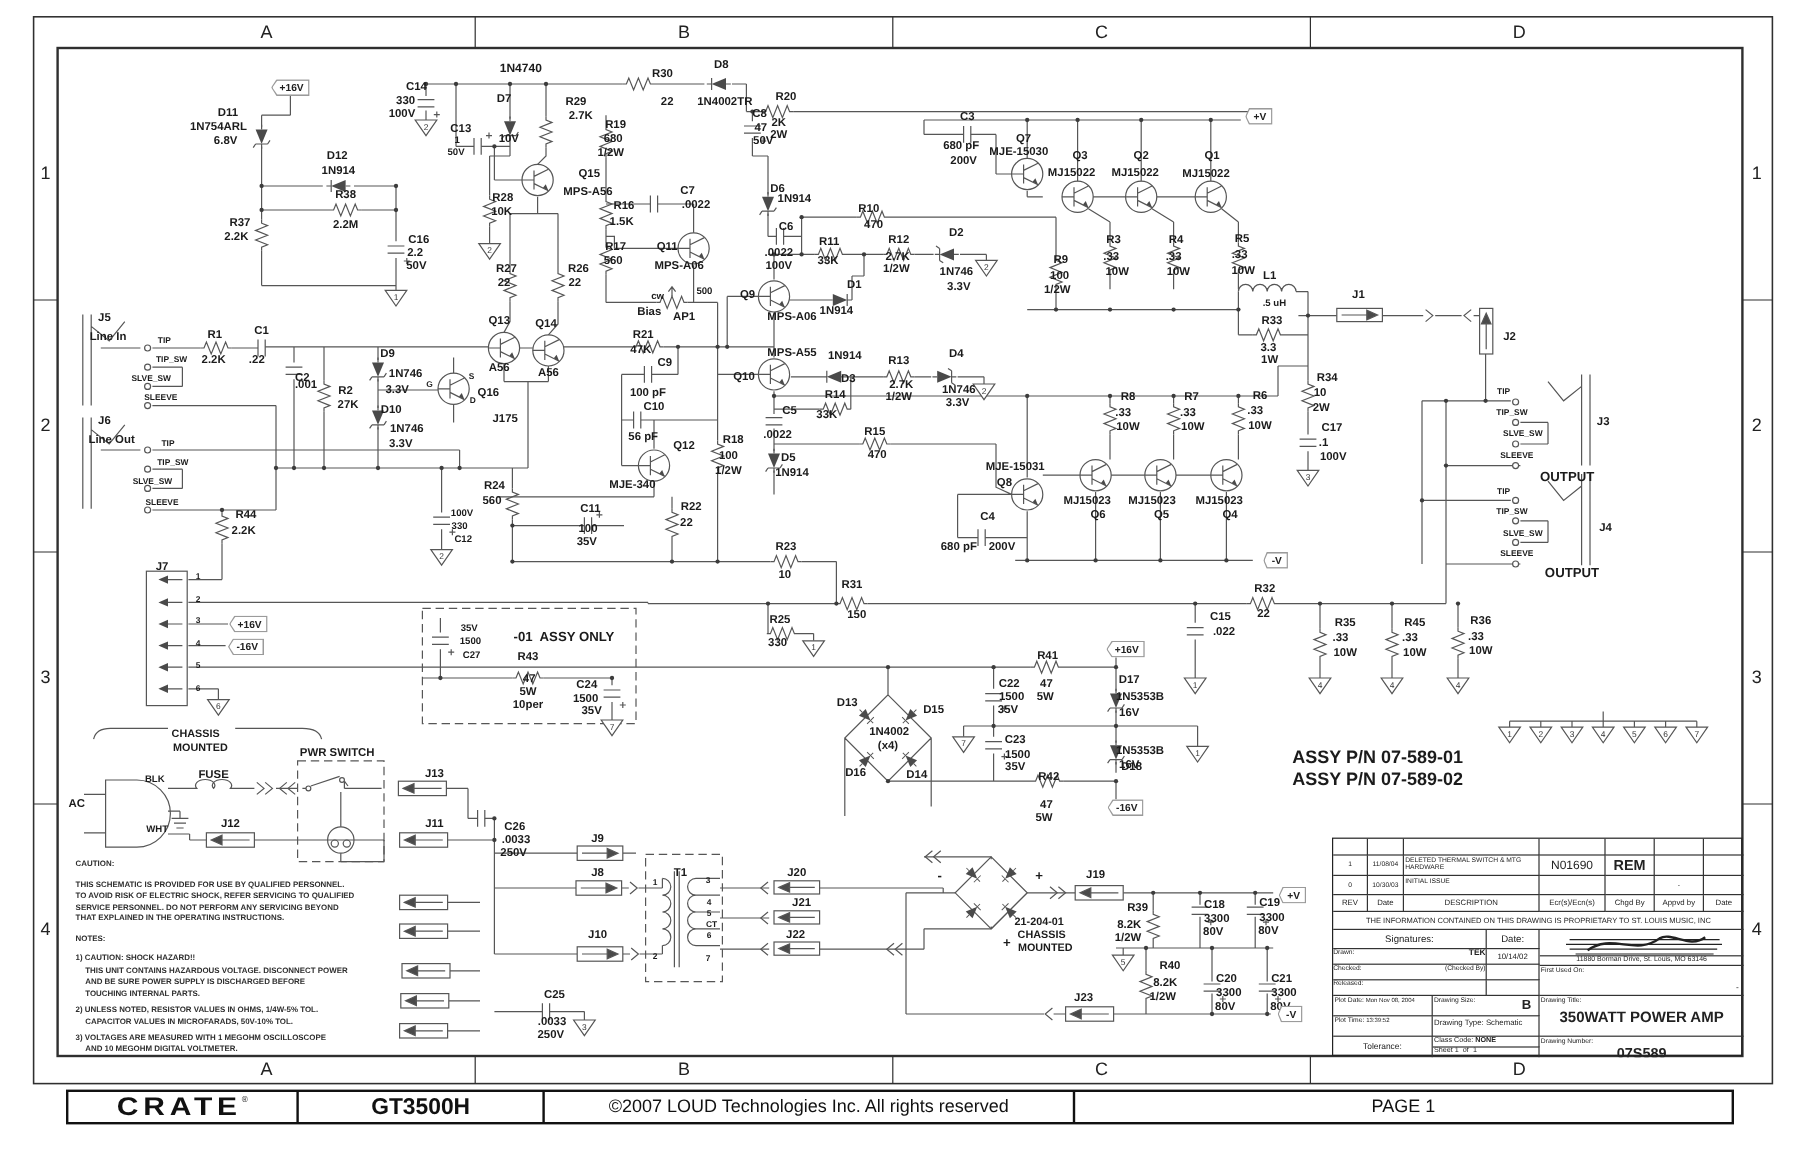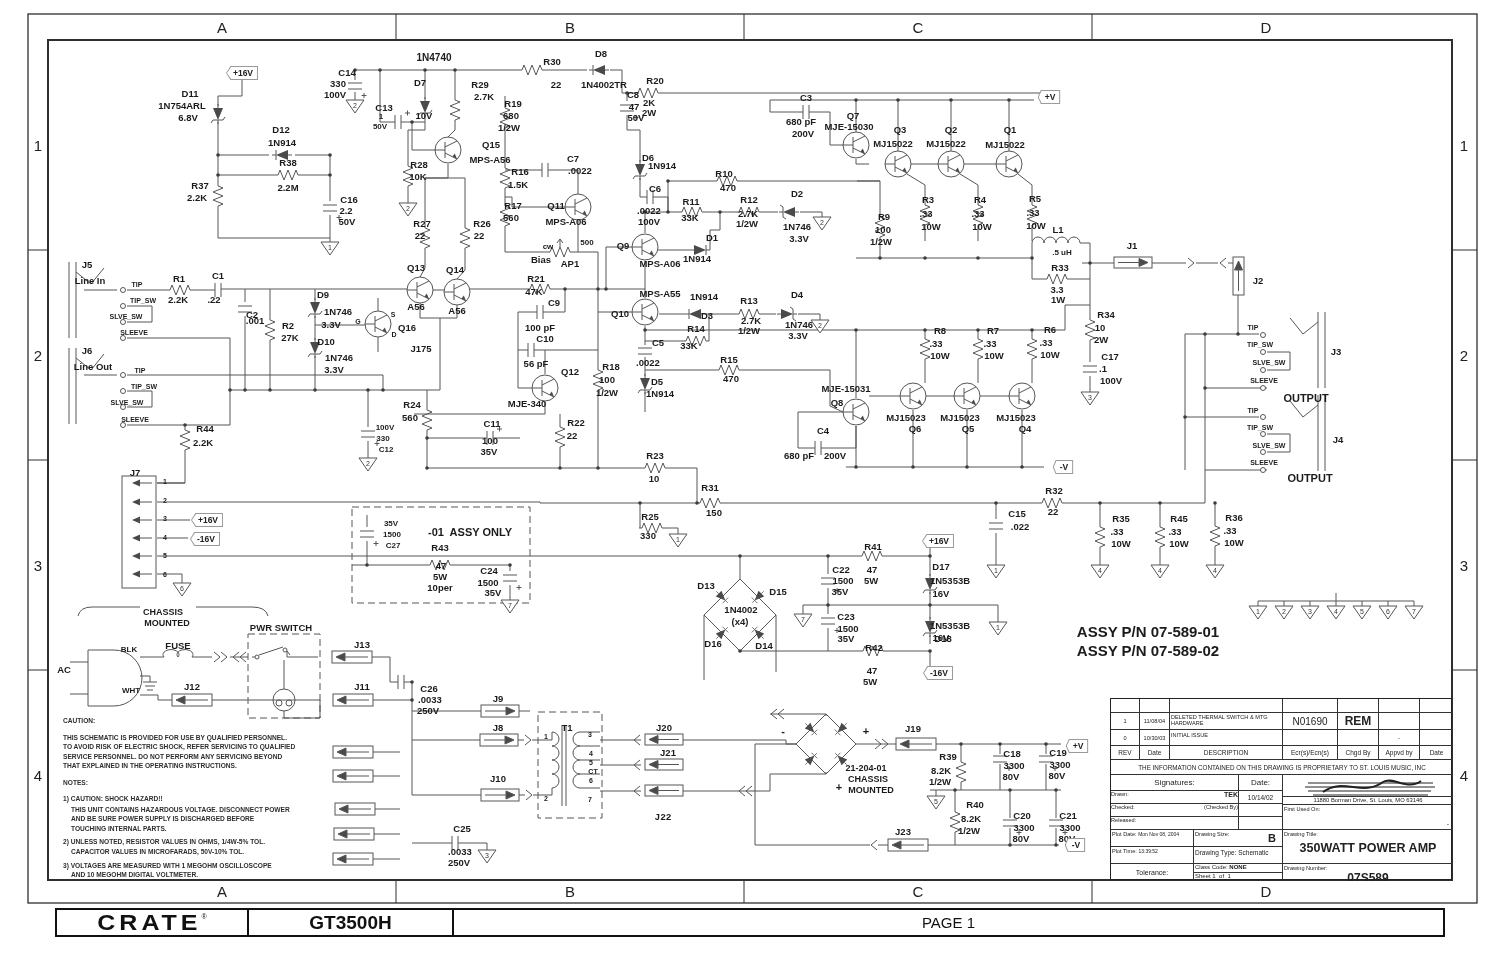--- a/index.html
+++ b/index.html
@@ -900,21 +900,21 @@
       <span class="lbl" style="left: 546px; top: 736px; font-size: 7px;">1</span>
       <span class="lbl" style="left: 546px; top: 798px; font-size: 7px;">2</span>
       <span class="lbl" style="left: 590px; top: 734px; font-size: 7px;">3</span>
       <span class="lbl" style="left: 591px; top: 753px; font-size: 7px;">4</span>
       <span class="lbl" style="left: 591px; top: 762px; font-size: 7px;">5</span>
       <span class="lbl" style="left: 593px; top: 771px; font-size: 7px;">CT</span>
       <span class="lbl" style="left: 591px; top: 780px; font-size: 7px;">6</span>
       <span class="lbl" style="left: 590px; top: 799px; font-size: 7px;">7</span>
       <span class="lbl" style="left: 664px; top: 728px;">J20</span>
       <span class="lbl" style="left: 668px; top: 753px;">J21</span>
-      <span class="lbl" style="left: 663px; top: 818px; font-family: Liberation Mono, monospace;">J22</span>
+      <span class="lbl" style="left: 663px; top: 779px;">J22</span>
       <span class="lbl" style="left: 462px; top: 829px;">C25</span>
       <span class="lbl" style="left: 460px; top: 852px;">.0033</span>
       <span class="lbl" style="left: 459px; top: 863px;">250V</span>
       <span class="lbl" style="left: 866px; top: 768px; font-size: 9px;">21-204-01</span>
       <span class="lbl" style="left: 868px; top: 779px; font-size: 9px;">CHASSIS</span>
       <span class="lbl" style="left: 871px; top: 790px; font-size: 9px;">MOUNTED</span>
       <span class="lbl" style="left: 783px; top: 731px; font-size: 11px;">-</span>
       <span class="lbl" style="left: 866px; top: 731px; font-size: 11px;">+</span>
       <span class="lbl" style="left: 839px; top: 787px; font-size: 11px;">+</span>
       <span class="lbl" style="left: 913px; top: 729px;">J19</span>
@@ -1038,20 +1038,21 @@
     <div style="text-align:center;font-size:12px;font-weight:bold">07S589</div>
   </div>
 </div>
 
 <div id="foot">
   <div style="width:190px">
     <span style="font-size:25px;font-weight:900;letter-spacing:4px;transform:scaleY(.85)">CRATE</span>
     <span style="font-size:7px;align-self:flex-start;margin-top:3px">®</span>
   </div>
   <div style="width:203px;font-size:19px;font-weight:bold">GT3500H</div>
+  <div style="width:440px;font-size:15px">©2007 LOUD Technologies Inc. All rights reserved</div>
   <div style="flex:1;font-size:15px">PAGE 1</div>
 </div>
 
 <span class="flag" style="left: 242px; top: 73px;">
       <span>+16V</span>
     </span>
     <span class="flag" style="left: 1049px; top: 97px;">
       <span>+V</span>
     </span>
     <span class="flag" style="left: 1063px; top: 467px;">

